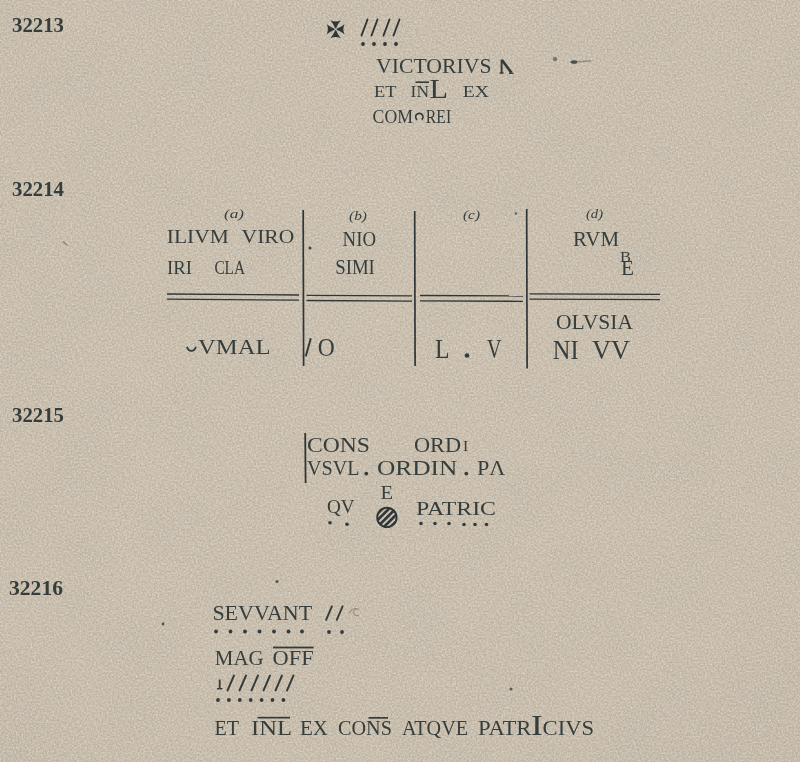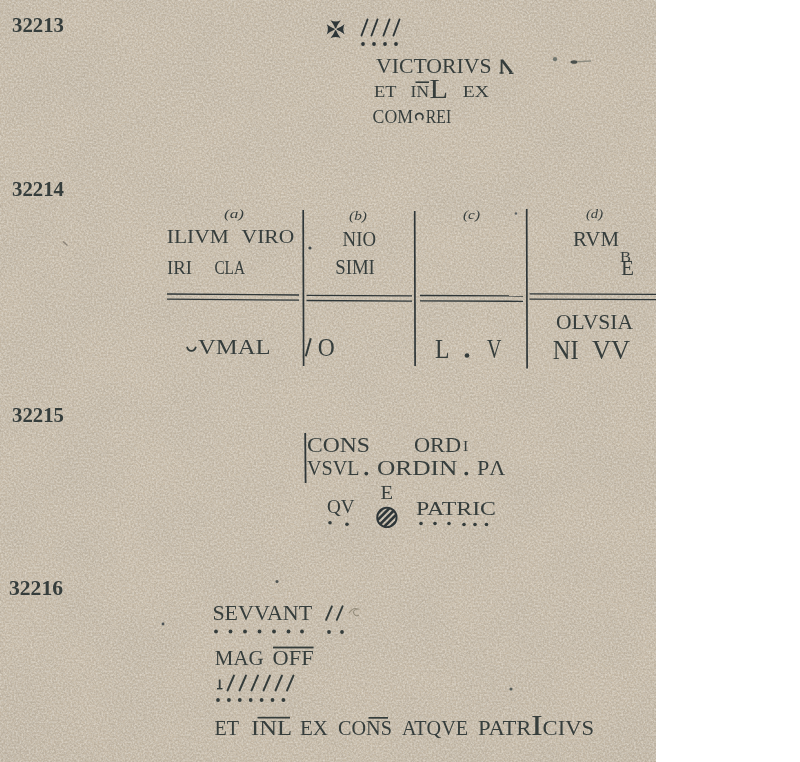--- a/index.html
+++ b/index.html
@@ -1,16 +1,16 @@
 <!DOCTYPE html>
 <html><head>
 <meta charset="utf-8">
 <style>
   html,body{margin:0;padding:0}
-  #page{position:relative;width:656px;height:762px;background:#f0abfc;overflow:hidden}
+  #page{position:relative;width:800px;height:762px;background:#f0abfc;overflow:hidden}
   svg{display:block}
   text{font-family:"Liberation Serif",serif;fill:#343c3b;opacity:0.985}
 </style>
 </head>
 <body>
 
 <div id="page">
 <svg width="800" height="762" viewBox="0 0 800 762">
 <defs>
   <filter id="g1" x="0" y="0" width="100%" height="100%">

